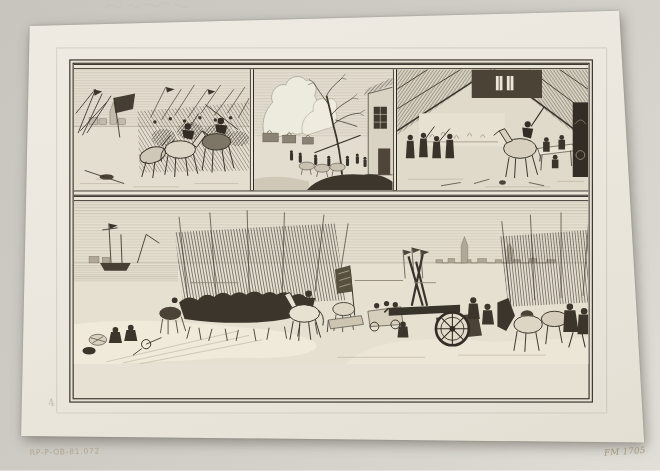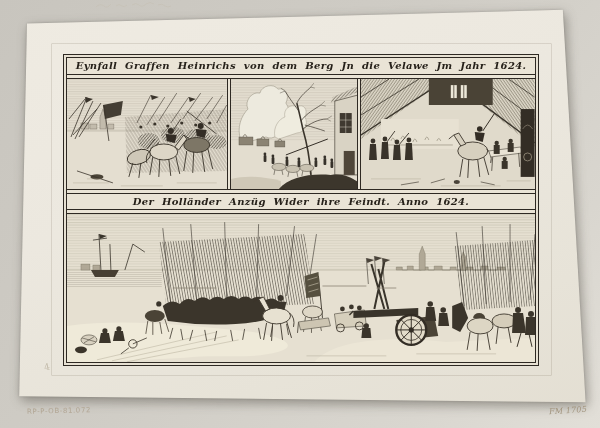--- a/index.html
+++ b/index.html
@@ -55,23 +55,20 @@
 
   <div class="plate-mark"></div>
 
   <svg class="scribble" viewBox="0 0 85 14">
     <path d="M4 7 q4 -4 8 -1 q3 3 7 -2 M24 6 q3 -3 6 0 q2 2 5 -1 M40 5 q4 -3 7 0 q3 3 7 -1 q4 -3 8 0 M66 5 q4 -2 7 1 q3 2 6 0" stroke="#c6c0b4" stroke-width="1" fill="none"></path>
   </svg>
 
   <div class="frame">
     <div class="inner">
 
-      <div class="band title">
-        <span>Eynfall Graffen Heinrichs von dem Berg Jn die Velawe Jm Jahr 1624.</span>
-      </div>
 
       <div class="h-rule"></div>
 
       <div class="panel-row">
 
         <div class="panel" style="width:160px">
           <svg viewBox="0 0 160 110">
             <defs>
               <pattern id="skyA" width="1.8" height="2.4" patternUnits="userSpaceOnUse">
                 <path d="M0 .6 H1.8" stroke="#96907f" stroke-width=".4"></path>
@@ -294,23 +291,20 @@
             <ellipse cx="96" cy="103" rx="3" ry="2" fill="#4a443a"></ellipse>
             <g stroke="#a69e8c" stroke-width=".4">
               <path d="M10 100 H60 M80 107 H140 M146 102 H170"></path>
             </g>
           </svg>
         </div>
       </div>
 
       <div class="h-rule"></div>
 
-      <div class="band caption">
-        <span>Der Holländer Anzüg Wider ihre Feindt. Anno 1624.</span>
-      </div>
 
       <div class="h-rule"></div>
 
       <div class="bottom">
         <svg viewBox="0 0 469 148">
           <defs>
             <pattern id="skyD" width="2" height="2.6" patternUnits="userSpaceOnUse">
               <path d="M0 .6 H2" stroke="#96907f" stroke-width=".4"></path>
             </pattern>
             <pattern id="watD" width="2" height="2" patternUnits="userSpaceOnUse">

